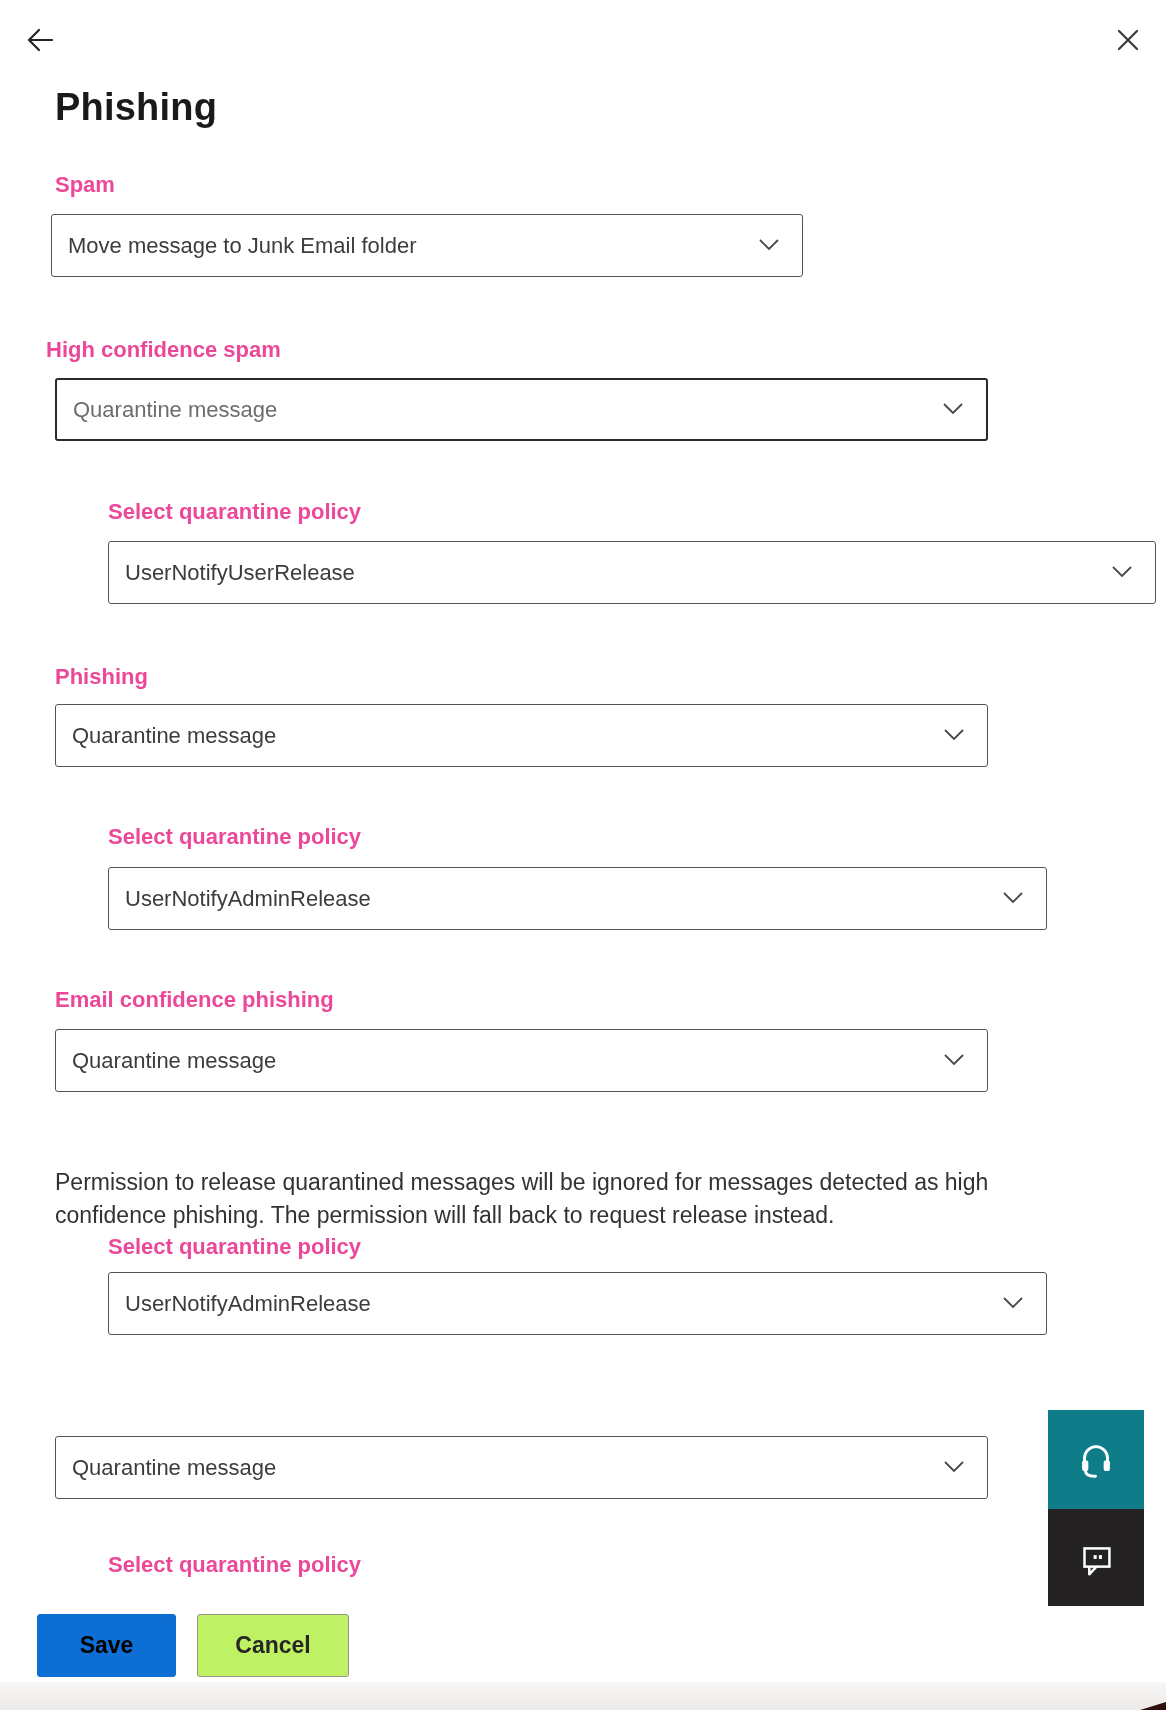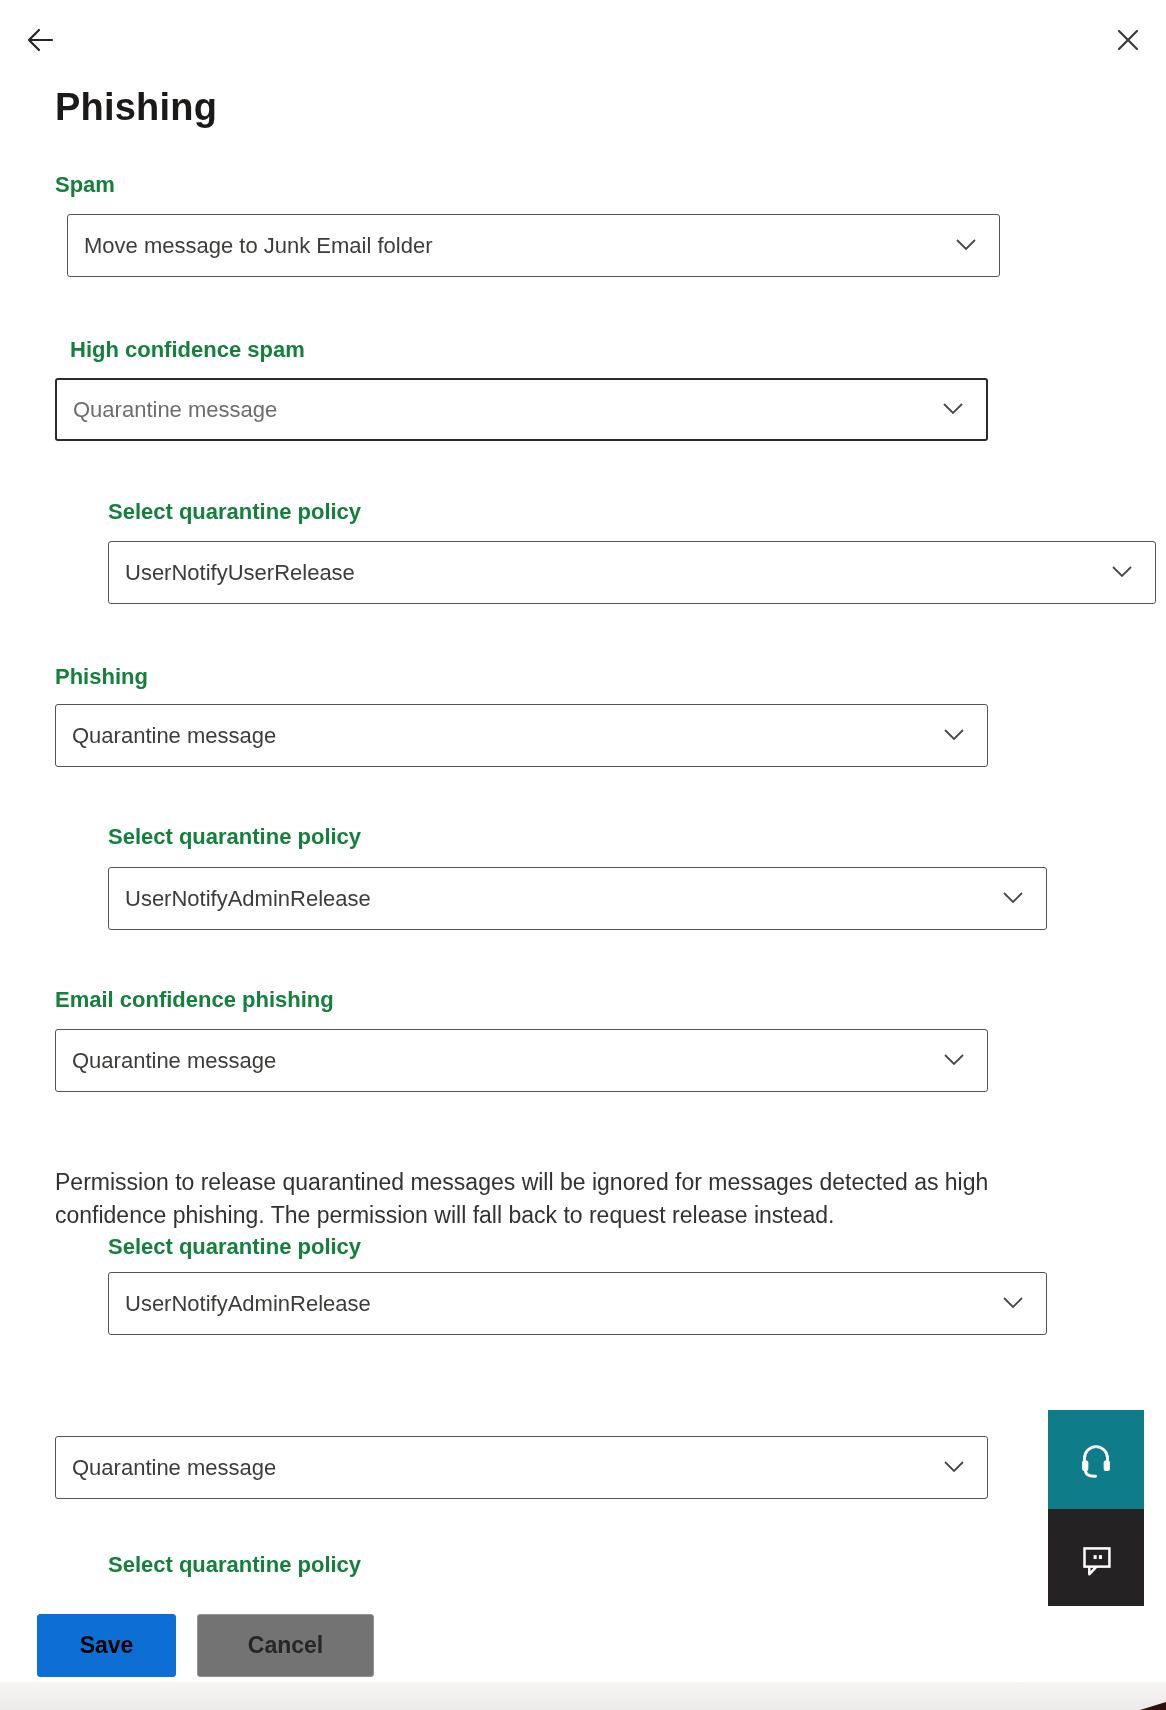--- a/index.html
+++ b/index.html
@@ -2,21 +2,21 @@
 <html><head>
 <meta charset="utf-8">
 <style>
   html,body{margin:0;padding:0;background:#fff;}
   .screen{
     position:relative;width:1166px;height:1710px;background:#ffffff;overflow:hidden;
     font-family:"Liberation Sans","DejaVu Sans",sans-serif;color:#252423;
   }
   .icon-btn{position:absolute;background:none;border:none;padding:0;cursor:pointer;line-height:0;}
   .page-title{position:absolute;left:55px;top:86px;font-size:38px;font-weight:700;color:#1b1a19;letter-spacing:.2px;}
-  .field-label{position:absolute;font-size:22px;font-weight:700;color:#15803d;}
+  .field-label{position:absolute;font-size:22px;font-weight:700;color:#ec4899;}
   .select{
     position:absolute;height:63px;background:#fff;border:1.5px solid #56534f;border-radius:3px;
     box-sizing:border-box;cursor:pointer;
   }
   .select .value{
     position:absolute;left:16px;top:50%;transform:translateY(-50%);
     font-size:22px;color:#3d3c3a;white-space:nowrap;
   }
   .select.muted .value{color:#6f6d6b;}
   .select.focused{border:2.5px solid #2b2a28;}
@@ -25,21 +25,21 @@
     position:absolute;left:55px;top:1134px;width:1000px;
     font-size:23px;line-height:33px;color:#343231;margin-top:32px;
   }
   .clip-label{position:absolute;left:108px;top:1552px;height:33px;overflow:hidden;}
   .clip-label .field-label{position:static;}
   .btn{
     position:absolute;top:1614px;height:63px;border-radius:3px;font-size:23px;font-weight:700;
     cursor:pointer;box-sizing:border-box;font-family:inherit;
   }
   .btn-save{left:37px;width:139px;background:#0d6fd3;border:1.5px solid #0d6fd3;color:#000000;}
-  .btn-cancel{left:197px;width:177px;background:#737373;border:1.5px solid #96938f;color:#272625;}
+  .btn-cancel{left:197px;width:152px;background:#bef264;border:1.5px solid #96938f;color:#272625;}
   .float-btn{position:absolute;left:1048px;width:96px;border:none;cursor:pointer;padding:0;line-height:0;}
   .float-support{top:1410px;height:99px;background:#0f7d89;}
   .float-feedback{top:1509px;height:97px;background:#242222;}
   .float-btn svg{position:absolute;left:50%;top:50%;transform:translate(-50%,-50%);}
   .bottom-strip{
     position:absolute;left:0;top:1682px;width:1166px;height:28px;
     background:linear-gradient(180deg,#f7f6f5 0%,#edebea 100%);
   }
   .cursor-artifact{
     position:absolute;left:1140px;top:1702px;width:26px;height:8px;background:#30100d;
@@ -62,30 +62,30 @@
     <span>
       <svg width="32" height="32" viewBox="0 0 32 32">
         <path d="M7 7 L25 25 M25 7 L7 25" fill="none" stroke="#3a3a3a" stroke-width="2.2" stroke-linecap="round"></path>
       </svg>
     </span>
   </button>
 
   <div class="page-title">Phishing</div>
 
   <div class="field-label" style="left:55px;top:172px;">Spam</div>
-  <div class="select" style="left:67px;top:214px;width:933px;">
+  <div class="select" style="left:51px;top:214px;width:752px;">
     <span class="value">Move message to Junk Email folder</span>
     <span class="chev">
       <svg width="30" height="30" viewBox="0 0 30 30">
           <polyline points="6,11 15,20 24,11" fill="none" stroke="#4a4846" stroke-width="1.8"></polyline>
         </svg>
     </span>
   </div>
 
-  <div class="field-label" style="left:70px;top:337px;">High confidence spam</div>
+  <div class="field-label" style="left:46px;top:337px;">High confidence spam</div>
   <div class="select muted focused" style="left:55px;top:378px;width:933px;">
     <span class="value">Quarantine message</span>
     <span class="chev">
       <svg width="30" height="30" viewBox="0 0 30 30">
           <polyline points="6,11 15,20 24,11" fill="none" stroke="#4a4846" stroke-width="1.8"></polyline>
         </svg>
     </span>
   </div>
 
   <div class="field-label" style="left:108px;top:499px;">Select quarantine policy</div>

